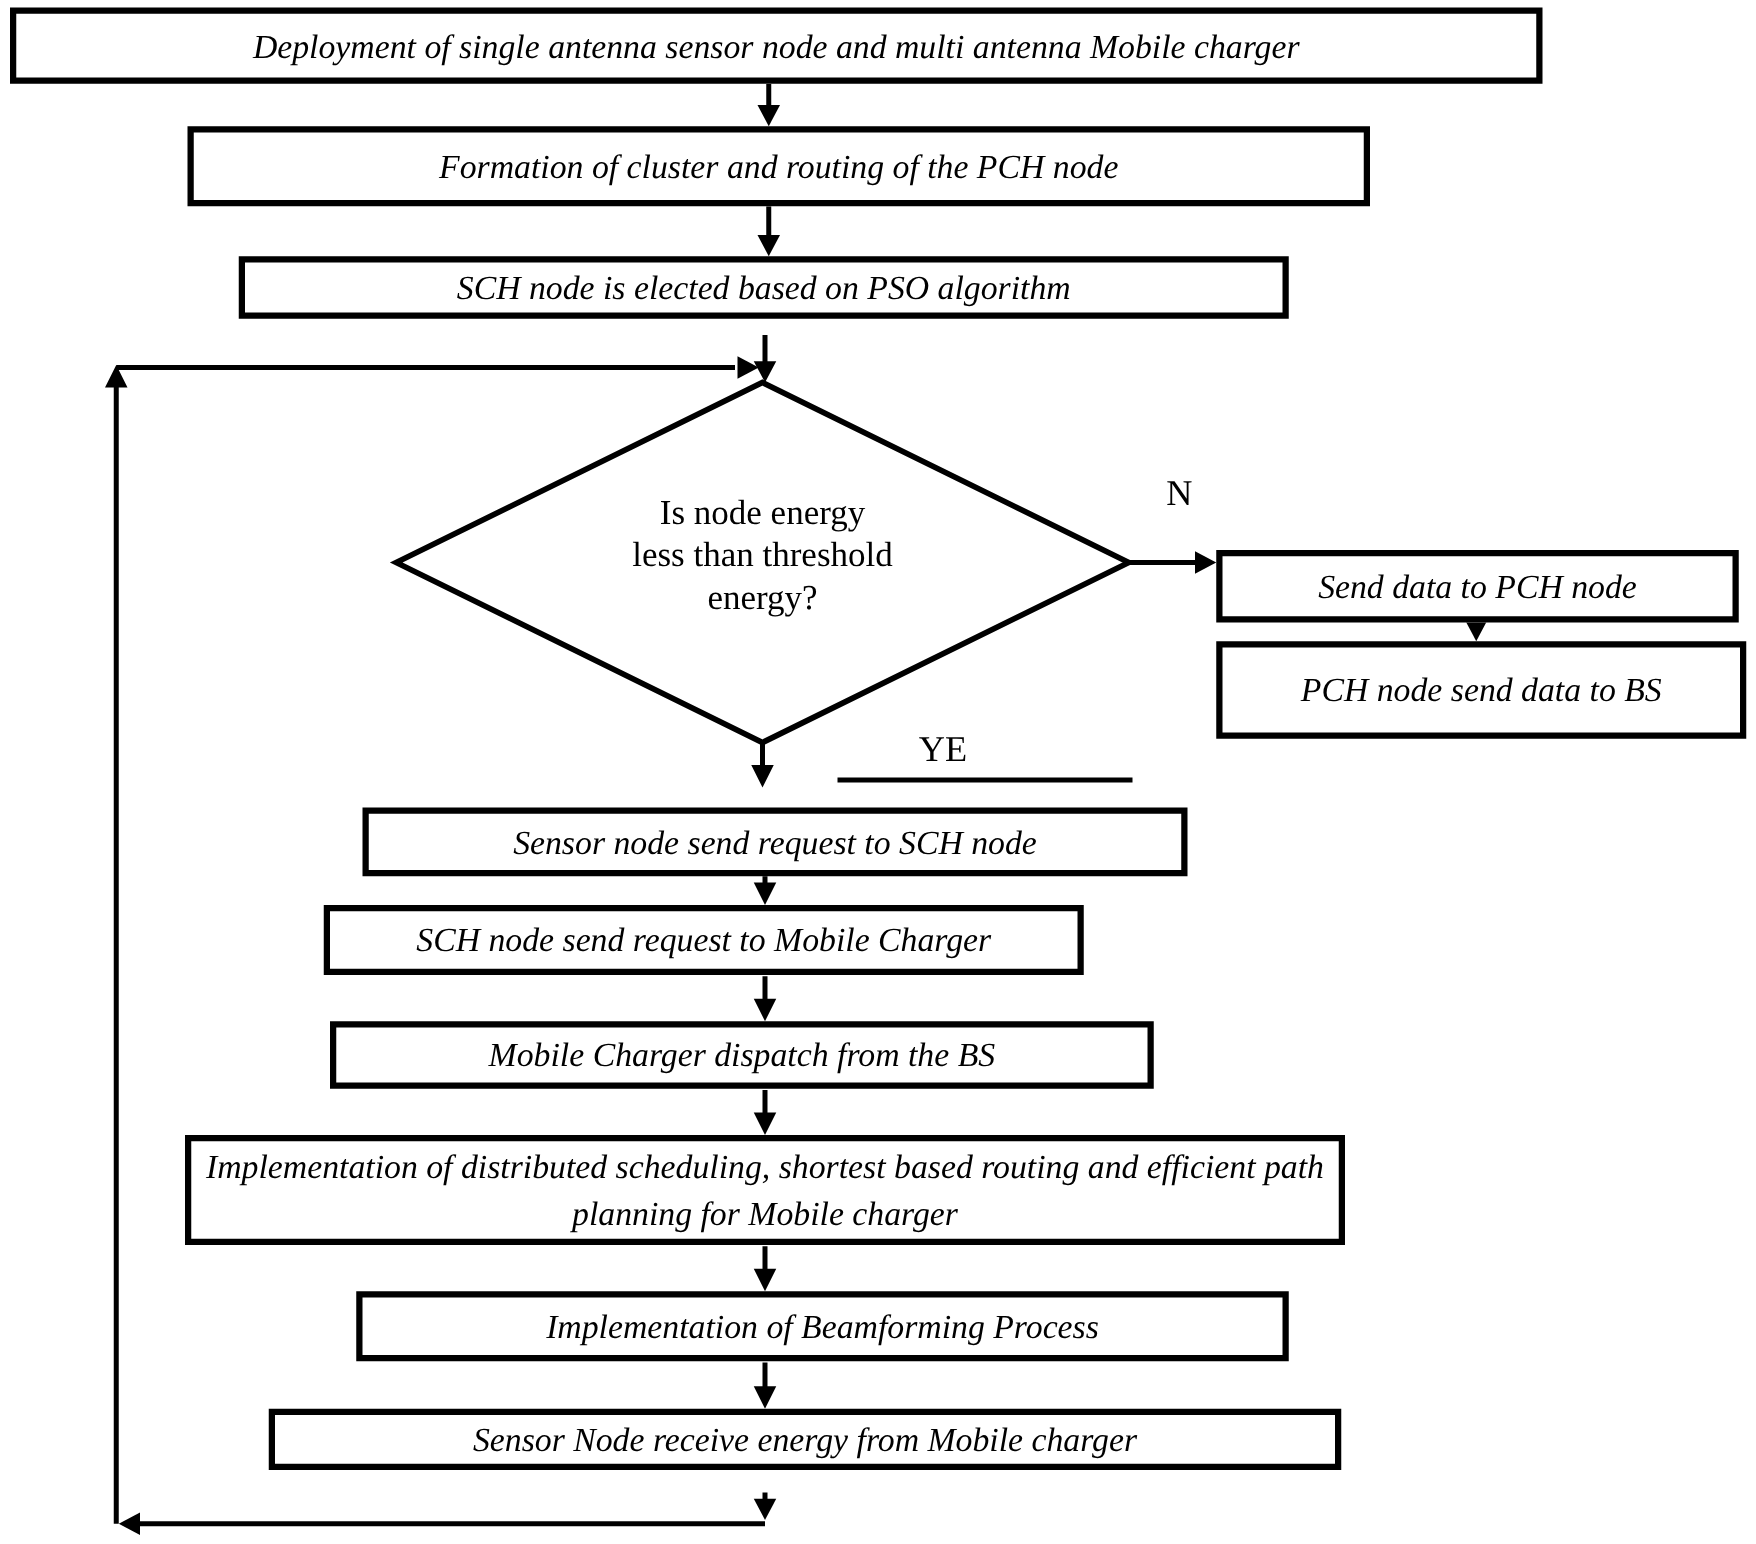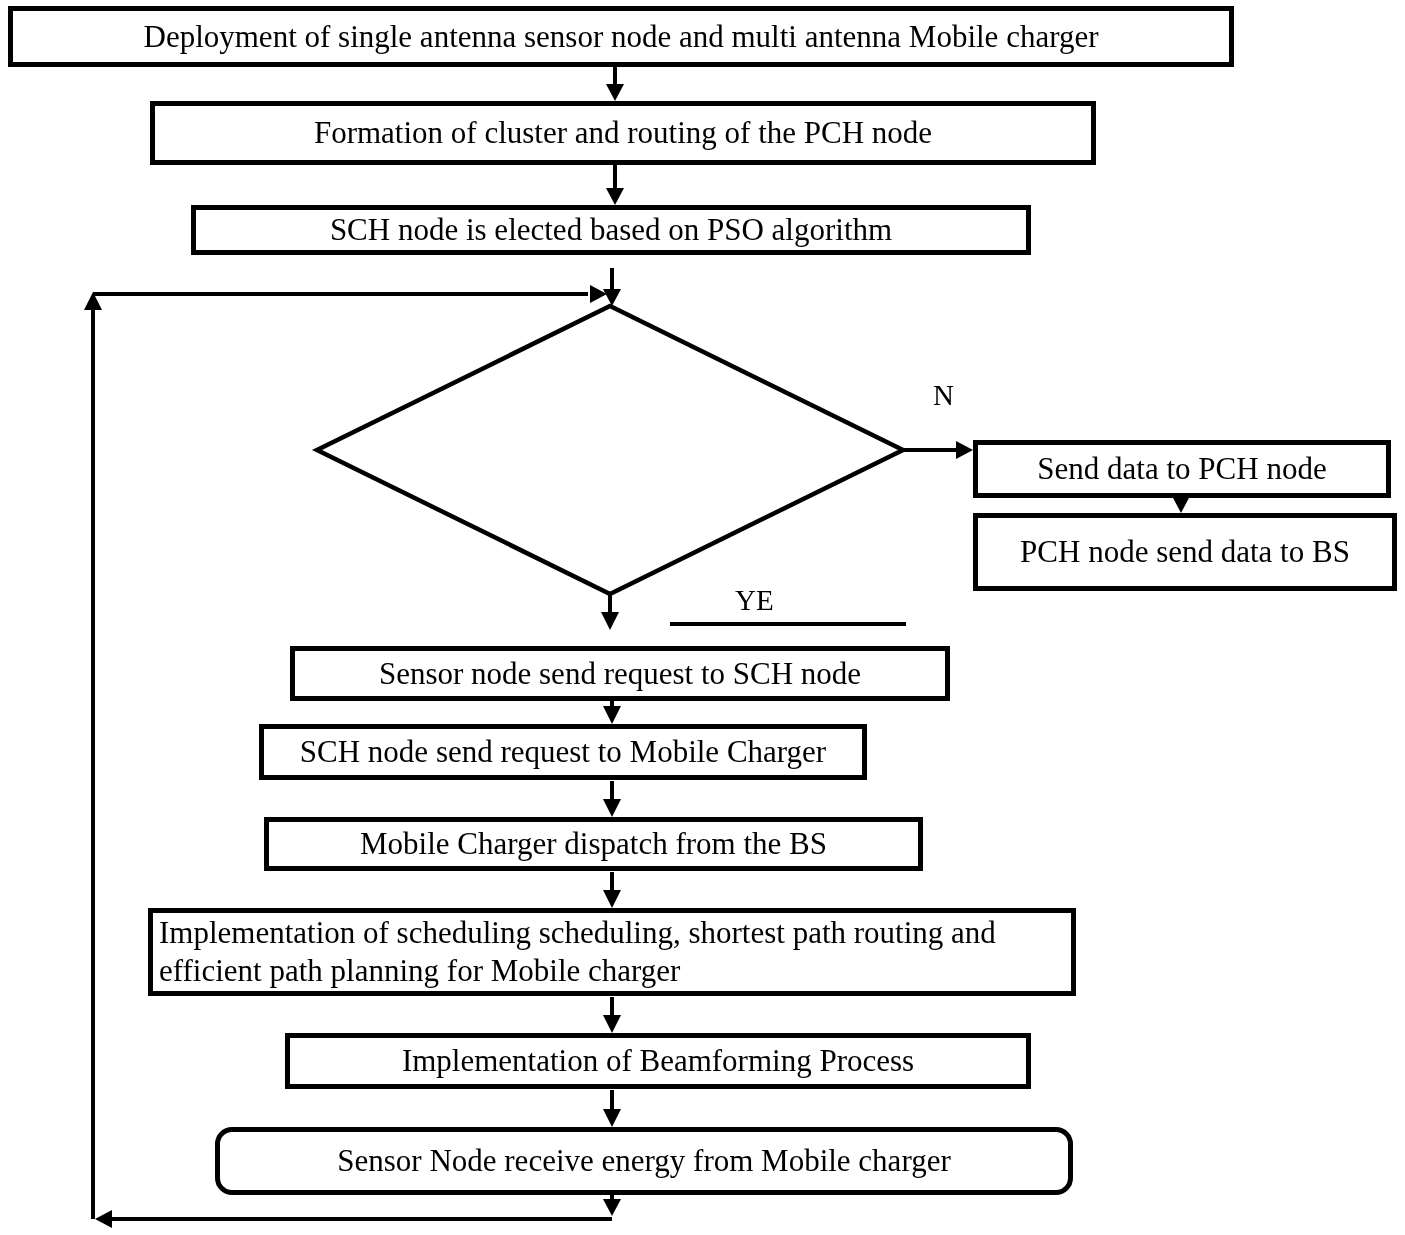--- a/index.html
+++ b/index.html
@@ -37,36 +37,37 @@
     stroke-width: 4.5;
   }
   .node {
     position: absolute;
     box-sizing: border-box;
     background: #ffffff;
     border: 5px solid #000000;
     display: flex;
     align-items: center;
     justify-content: center;
-    text-align: left;
-    font-size: 31px;
+    text-align: center;
+    font-size: 27px;
     line-height: 38px;
     padding: 0 6px;
+    font-style: italic;
   }
   #n-deploy     { left: 8px;    top: 6px;    width: 1226px; height: 61px; }
   #n-formation  { left: 150px;  top: 101px;  width: 946px;  height: 64px; }
   #n-sch-elect  { left: 191px;  top: 205px;  width: 840px;  height: 50px; }
   #n-send-pch   { left: 973px;  top: 420px;  width: 418px;  height: 58px; margin-top: 20px; }
   #n-pch-bs     { left: 973px;  top: 513px;  width: 424px;  height: 78px; }
   #n-sensor-req { left: 290px;  top: 630px;  width: 660px;  height: 55px; margin-top: 16px; }
   #n-sch-req    { left: 259px;  top: 724px;  width: 608px;  height: 56px; }
   #n-dispatch   { left: 264px;  top: 817px;  width: 659px;  height: 54px; }
   #n-implement  { left: 148px;  top: 908px;  width: 928px;  height: 88px; }
   #n-beamform   { left: 285px;  top: 1033px; width: 746px;  height: 56px; }
-  #n-receive    { left: 215px;  top: 1127px; width: 858px;  height: 68px; border-radius: 17px; }
+  #n-receive    { left: 215px;  top: 1127px; width: 858px;  height: 49px; }
 
   .diamond-text {
     position: absolute;
     left: 445px;
     top: 394px;
     width: 330px;
     text-align: center;
     font-size: 28px;
     line-height: 34px;
   }
@@ -170,20 +171,25 @@
   </div>
 
   <div class="node" id="n-formation">
     <span>Formation of cluster and routing of the PCH node</span>
   </div>
 
   <div class="node" id="n-sch-elect">
     <span>SCH node is elected based on PSO algorithm</span>
   </div>
 
+  <div class="diamond-text">
+    <div>Is node energy</div>
+    <div>less than threshold</div>
+    <div>energy?</div>
+  </div>
 
   <div class="branch-label" id="lbl-no">N</div>
 
   <div class="branch-label" id="lbl-yes">YE</div>
 
   <div class="node" id="n-send-pch">
     <span>Send data to PCH node</span>
   </div>
 
   <div class="node" id="n-pch-bs">
@@ -196,21 +202,21 @@
 
   <div class="node" id="n-sch-req">
     <span>SCH node send request to Mobile Charger</span>
   </div>
 
   <div class="node" id="n-dispatch">
     <span>Mobile Charger dispatch from the BS</span>
   </div>
 
   <div class="node" id="n-implement">
-    <span>Implementation of scheduling scheduling, shortest path routing and efficient path planning for Mobile charger</span>
+    <span>Implementation of distributed scheduling, shortest based routing and efficient path planning for Mobile charger</span>
   </div>
 
   <div class="node" id="n-beamform">
     <span>Implementation of Beamforming Process</span>
   </div>
 
   <div class="node" id="n-receive">
     <span>Sensor Node receive energy from Mobile charger</span>
   </div>
 

